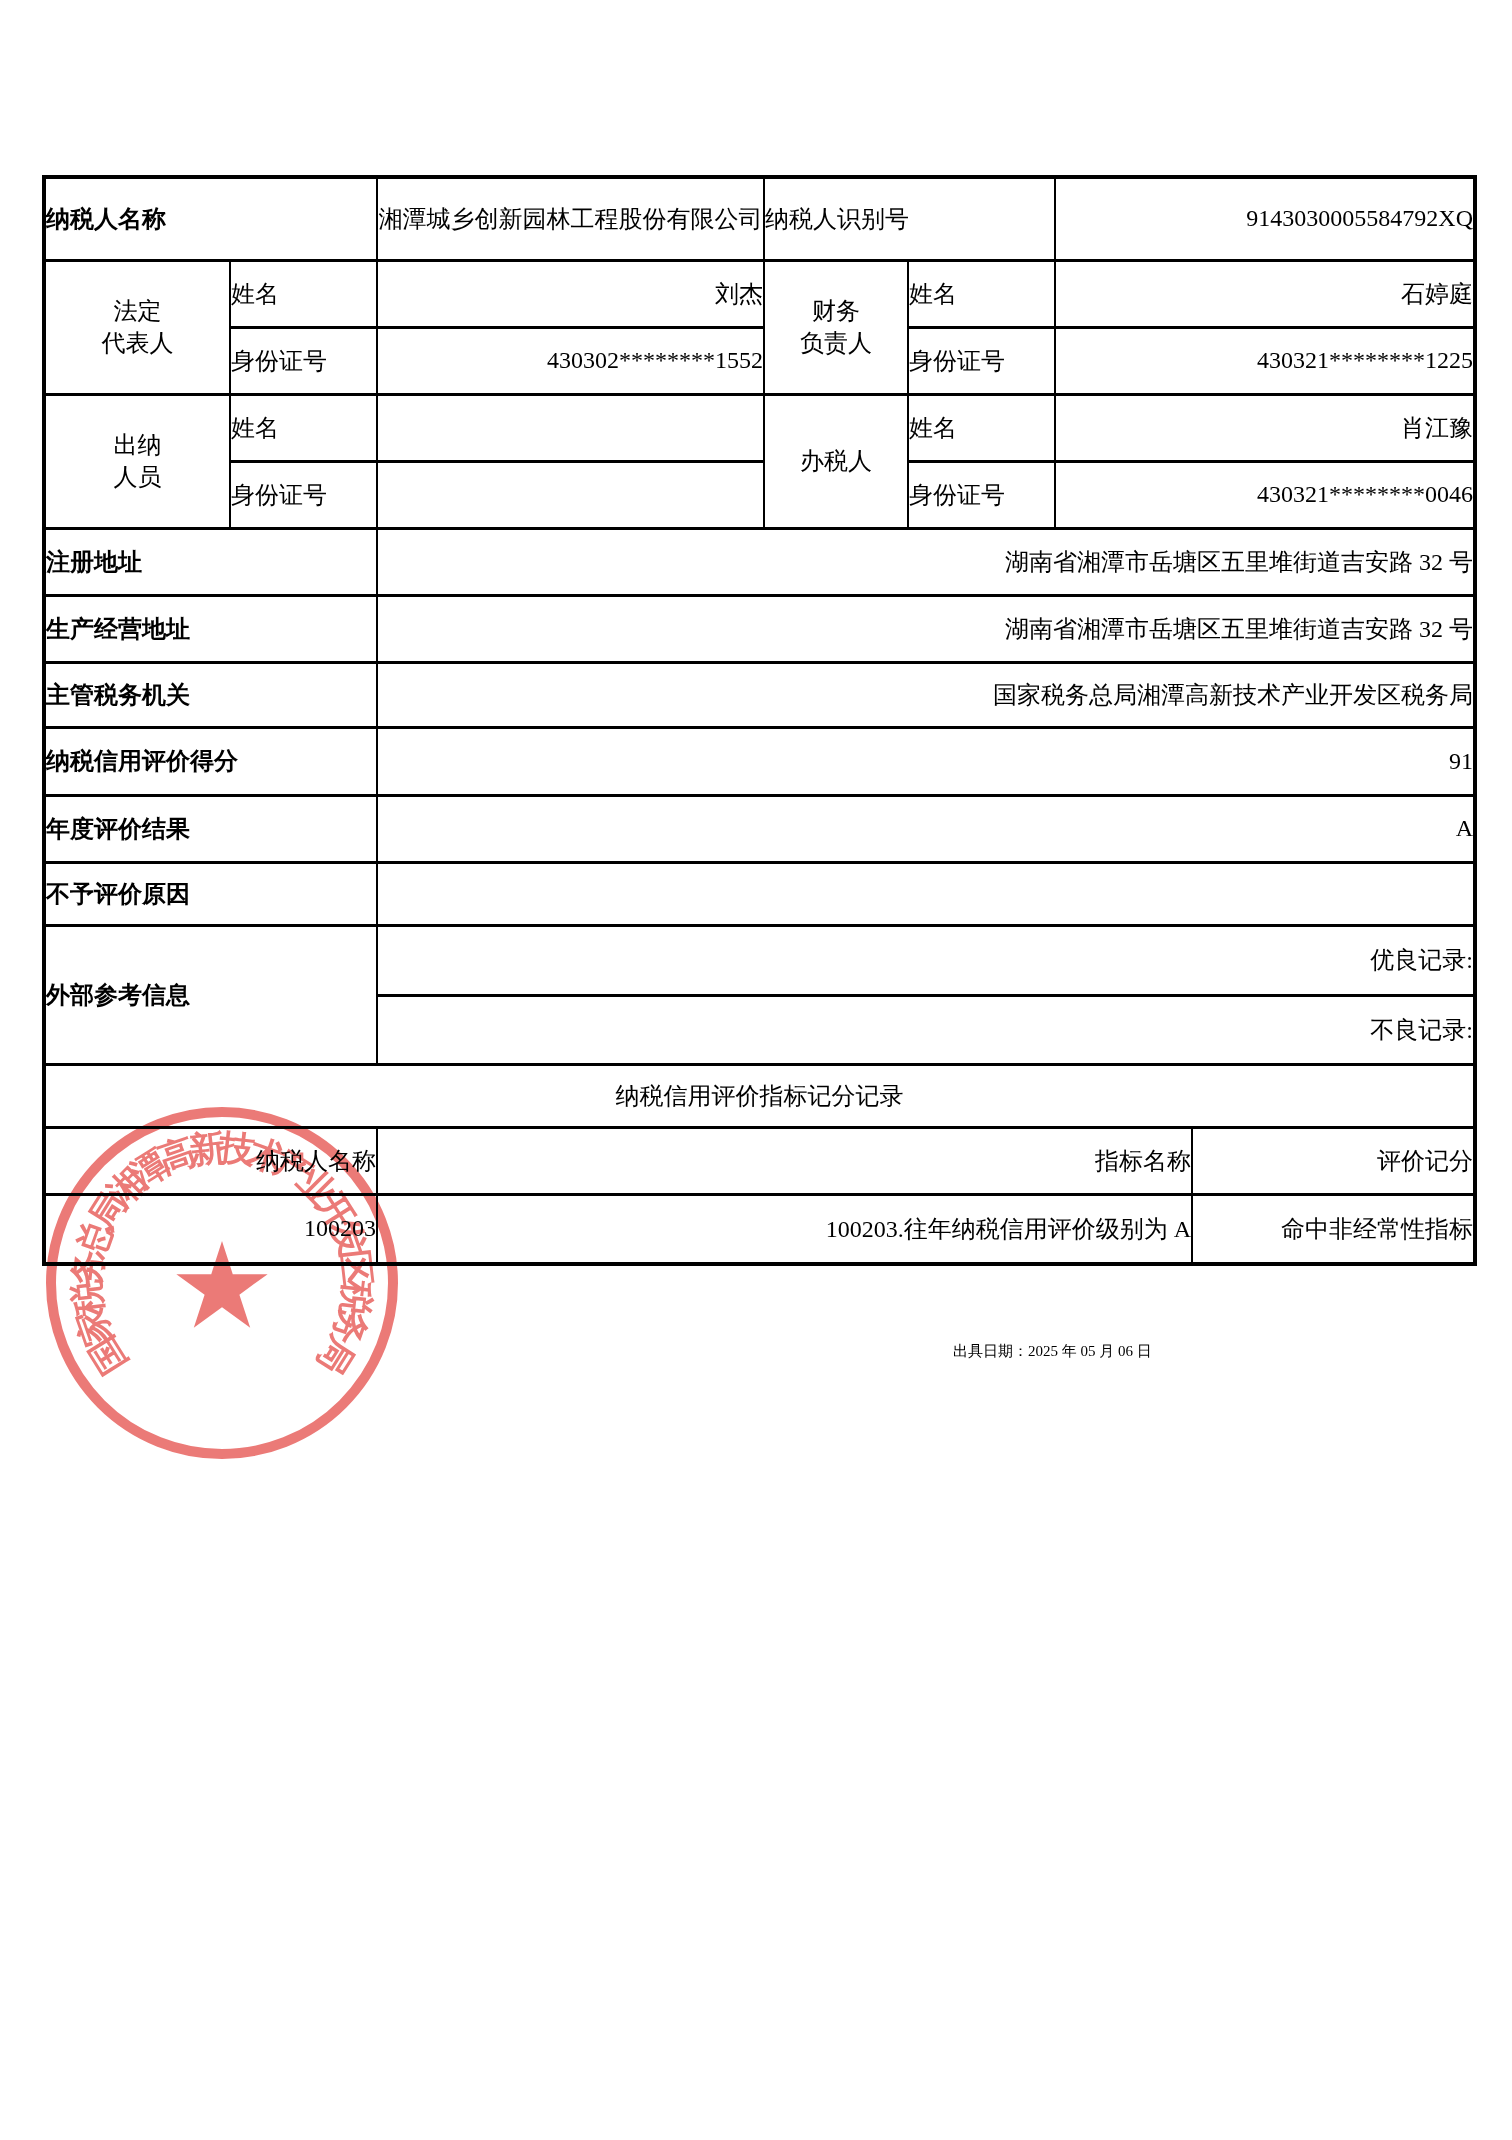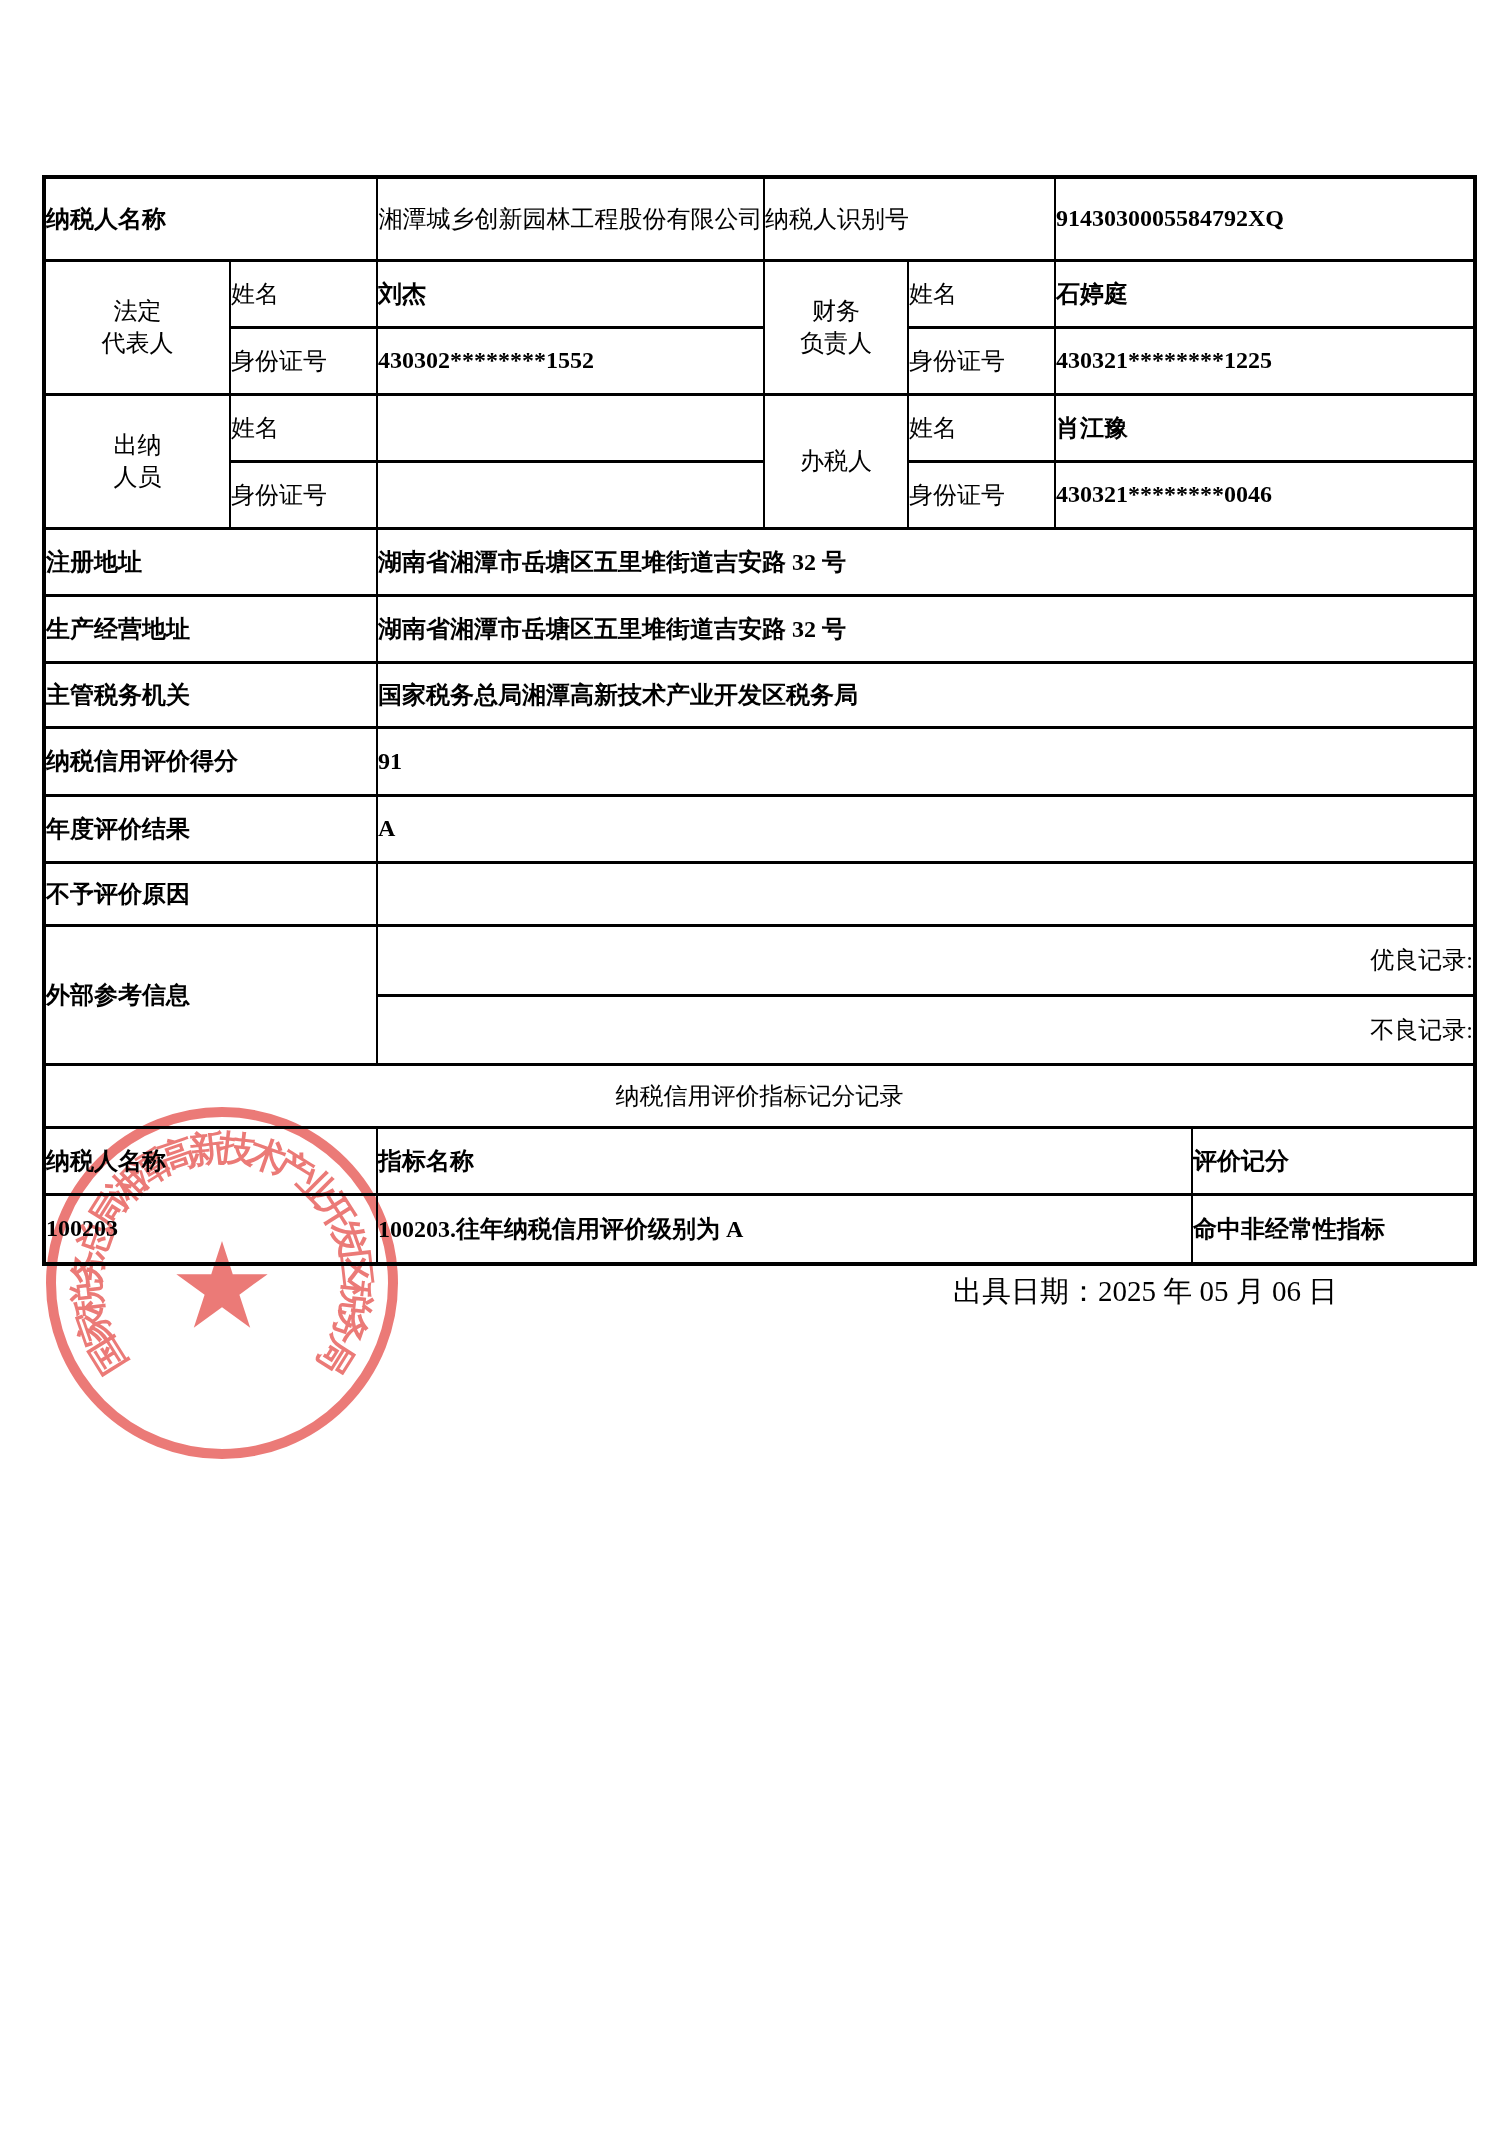--- a/index.html
+++ b/index.html
@@ -32,37 +32,37 @@
     border-left-width:2px;
     border-right-width:2px;
     font-size:24px;
     vertical-align:middle;
     padding:0;
     overflow:hidden;
   }
   tr.thin-top td{border-top-width:2px;}
   td.label{text-align:left;padding-left:26px;font-weight:bold;}
   td.sublabel{text-align:left;padding-left:12px;}
-  td.center{text-align:left;font-weight:bold;}
+  td.center{text-align:right;}
   td.group{text-align:center;white-space:pre-line;line-height:1.35;}
   td.company{text-align:center;padding:6px 34px;line-height:1.5;}
   td.record{text-align:right;padding-left:36px;}
   td.section-title{text-align:center;}
   .footer{
     position:absolute;
     left:149px;top:1272px;
     width:640px;
     font-size:24px;
     line-height:38px;
   }
   .footer .colon{margin:0 12px 0 18px;}
   .issue-date{
     position:absolute;
-    left:953px;top:1272px;
-    font-size:29px;
+    left:953px;top:1332px;
+    font-size:15px;
     line-height:38px;
     white-space:nowrap;
   }
   
   .seal{
     position:absolute;
     left:46px;top:1107px;
     width:352px;height:352px;
     opacity:0.85;
     mix-blend-mode:multiply;

